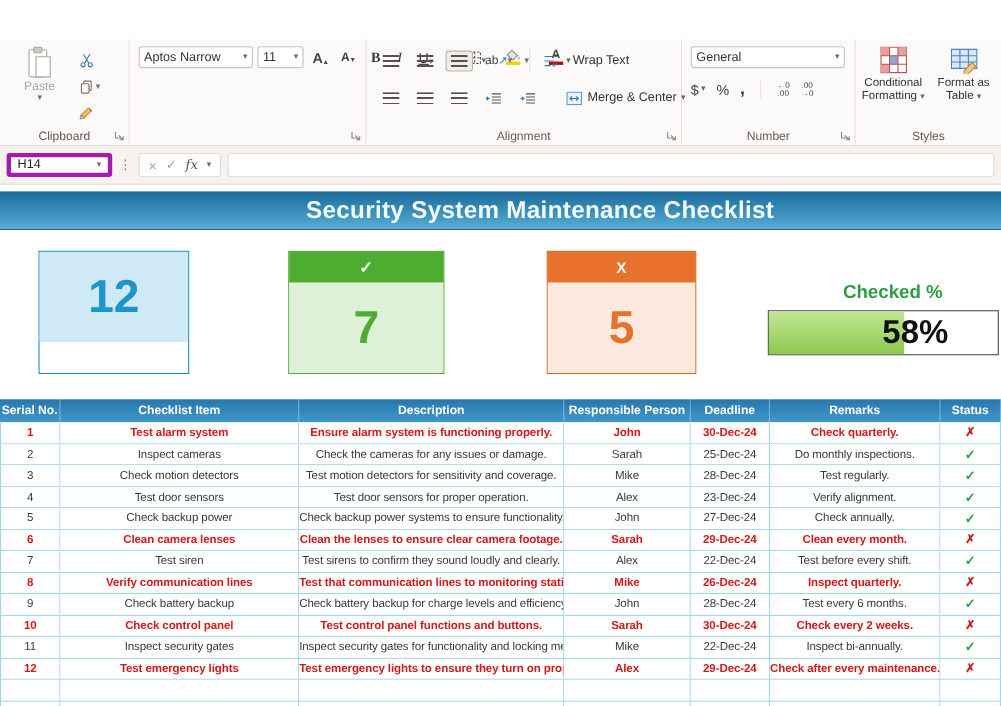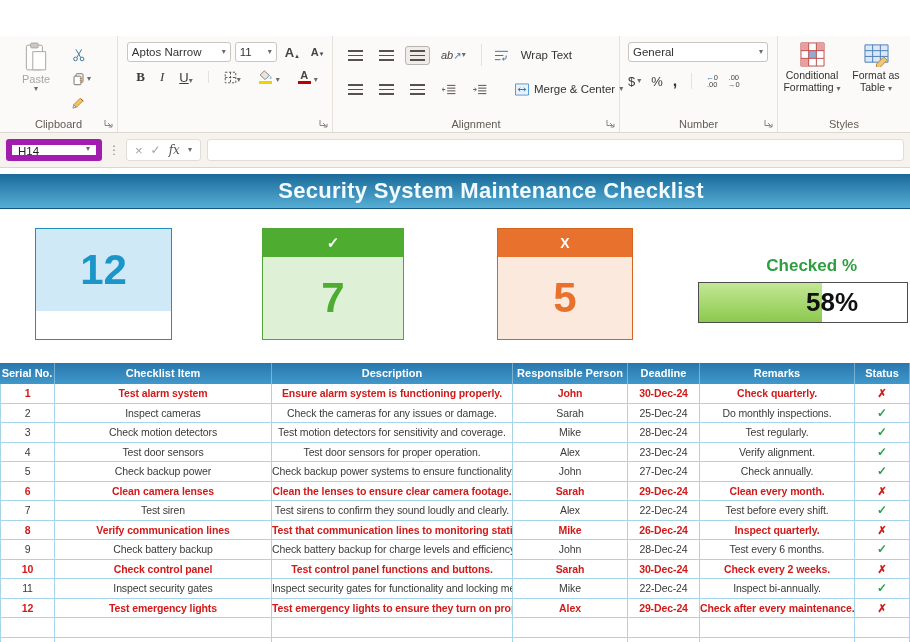--- a/index.html
+++ b/index.html
@@ -28,41 +28,41 @@
 
   
   .g-clipboard{width:118px;}
   .paste-btn{display:flex;flex-direction:column;align-items:center;width:48px;margin-left:8px;}
   .paste-btn svg{width:26px;height:30px;}
   .paste-label{font-size:11px;color:#a9a6a1;margin-top:1px;}
   .cb-col{display:flex;flex-direction:column;justify-content:flex-start;gap:3px;margin-left:10px;padding-top:2px;}
 
   
   .g-font{width:215px;}
-  .g-font .g-content{flex-direction:column;gap:7px;padding-left:8px;align-items:center;}
+  .g-font .g-content{flex-direction:row;gap:7px;padding-left:8px;align-items:center;}
   .selbox{display:flex;align-items:center;justify-content:space-between;background:#fff;
           border:1px solid #c8c4be;border-radius:3px;height:20px;font-size:11.5px;color:#333;
           padding:0 4px;box-sizing:border-box;}
   .row{display:flex;align-items:center;}
   .fbtn{font-size:13px;color:#3b3a38;padding:0 4px;display:flex;align-items:flex-end;}
   .bold-ic{font-weight:800;font-family:"Liberation Serif",serif;}
   .italic-ic{font-style:italic;font-family:"Liberation Serif",serif;}
   .under-ic{text-decoration:underline;}
   .grow-ic{font-size:13px;font-weight:600;color:#444;}
   .sup{font-size:7px;color:#444;margin-left:1px;}
   .colorbar{width:13px;height:3px;margin-top:1px;}
   .stack{display:flex;flex-direction:column;align-items:center;padding:0 3px;}
 
   
   .g-align{width:287px;}
   .g-align .g-content{flex-direction:column;gap:8px;padding-left:10px;}
   .li{width:15px;height:11px;background:repeating-linear-gradient(to bottom,#55524e 0 1.6px,transparent 1.6px 4.6px);}
   .libox{padding:3px 4px;border:1px solid transparent;border-radius:3px;display:flex;align-items:center;gap:0;}
   .libox.sel{border-color:#b9b5af;background:#efecea;}
-  .ab-ic{font-size:11px;color:#444;font-style:italic;}
+  .ab-ic{font-size:11px;color:#444;}
   .diag{color:#2e75b6;font-size:10px;}
   .lbl{font-size:11.5px;color:#333;white-space:nowrap;}
   .arow{display:flex;align-items:center;gap:6px;}
 
   
   .g-number{width:158px;}
   .g-number .g-content{flex-direction:column;gap:9px;padding-left:8px;}
   .numsym{font-size:13px;color:#3b3a38;}
   .comma-ic{font-size:16px;font-weight:700;color:#333;line-height:10px;}
   .dec{display:flex;flex-direction:column;align-items:center;font-size:7.5px;line-height:7.5px;color:#444;}
@@ -70,22 +70,22 @@
 
   
   .g-styles{width:132px;border-right:none;}
   .bigbtn{display:flex;flex-direction:column;align-items:center;width:62px;text-align:center;}
   .bigbtn svg{width:25px;height:25px;}
   .bigbtn .lbl2{font-size:10.5px;color:#333;line-height:12px;margin-top:2px;}
 
   
   .fbar{position:absolute;top:133px;left:0;width:910px;height:35px;background:#f6f3ef;
         border-bottom:1px solid #d9d5cf;display:flex;align-items:center;box-sizing:border-box;padding:0 6px;gap:6px;}
-  .namebox{width:96px;height:22px;background:#fff;border:6px solid #a21caf;border-radius:3px;
-        display:flex;align-items:flex-start;justify-content:space-between;padding:0 6px;font-size:11.5px;color:#222;box-sizing:border-box;}
+  .namebox{width:96px;height:22px;background:#fff;border:4px solid #a21caf;border-radius:3px;
+        display:flex;align-items:center;justify-content:space-between;padding:0 6px;font-size:11.5px;color:#222;box-sizing:border-box;}
   .dots{color:#8a8680;font-size:12px;}
   .fx-btns{display:flex;align-items:center;gap:8px;background:#fff;border:1px solid #e0dcd6;border-radius:3px;height:22px;padding:0 8px;box-sizing:border-box;}
   .fx-x{color:#a5a19b;font-size:13px;}
   .fx-c{color:#a5a19b;font-size:12px;}
   .fx-fx{font-family:"DejaVu Serif",serif;font-style:italic;color:#555;font-size:12px;}
   .finput{flex:1;height:22px;background:#fff;border:1px solid #e0dcd6;border-radius:3px;font-size:11px;color:#222;
         display:flex;align-items:center;padding:0 6px;box-sizing:border-box;}
 
   
   .sheet{position:absolute;top:168px;left:0;width:910px;height:474px;background:#fff;overflow:hidden;}
@@ -106,21 +106,21 @@
   .card-pending{left:497px;width:136px;border-color:#d3661f;}
   .card-pending .card-head{background:var(--card_orange);font-size:14px;}
   .card-pending .card-body{background:var(--card_orange_bg);color:var(--card_orange);}
 
   .progress-label{position:absolute;left:650px;top:88px;width:207px;text-align:right;
         font-size:17px;font-weight:700;color:var(--progress_label_green);}
   .progress-bar{position:absolute;left:698px;top:114px;width:210px;height:41px;background:#fff;
         border:1px solid #4d4d4d;box-sizing:border-box;}
   .progress-fill{position:absolute;left:0;top:0;bottom:0;background:linear-gradient(180deg,#c3e795 0%,#8cc94e 100%);}
   .progress-value{position:absolute;left:64%;top:0;transform:translateX(-50%);
-        font-size:26px;font-weight:700;color:#111;line-height:39px;}
+        font-size:30px;font-weight:700;color:#111;line-height:39px;}
 
   .tgrid{display:grid;grid-template-columns:55px 217px 241px 115px 72px 155px 55px;}
   .thead{position:absolute;top:195px;left:0;width:910px;height:21px;
         background:linear-gradient(180deg,var(--header_top) 0%,var(--header_bottom) 100%);}
   .hcell{color:#fff;font-weight:700;font-size:11px;text-align:center;line-height:21px;
         white-space:nowrap;overflow:hidden;border-right:1px solid rgba(255,255,255,.35);box-sizing:border-box;}
   .tbody{position:absolute;top:216px;left:0;width:910px;grid-auto-rows:19.5px;}
   .cell{background:#fff;color:#3a3a3a;font-size:10.5px;letter-spacing:-.1px;text-align:center;line-height:19.5px;
         white-space:nowrap;overflow:hidden;border-right:1px solid var(--grid);border-bottom:1px solid var(--grid);box-sizing:border-box;}
   .cell.c0{border-left:1px solid var(--grid);}

